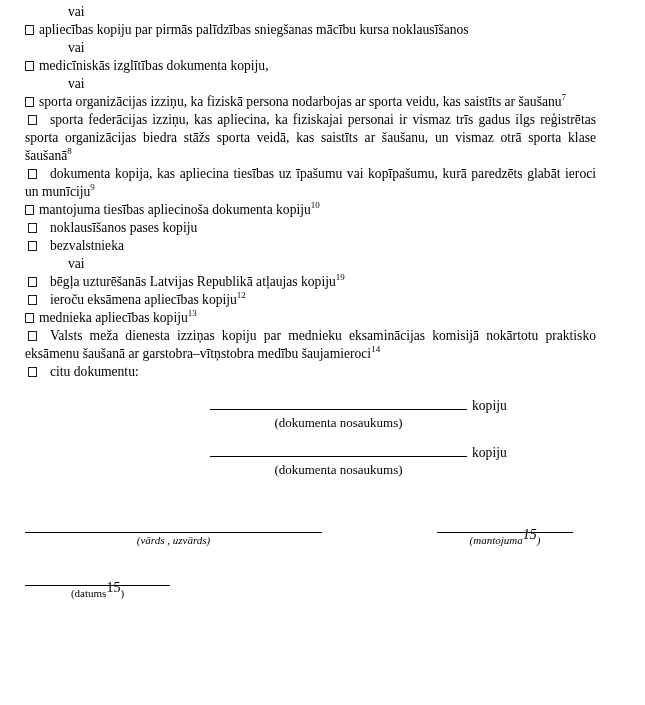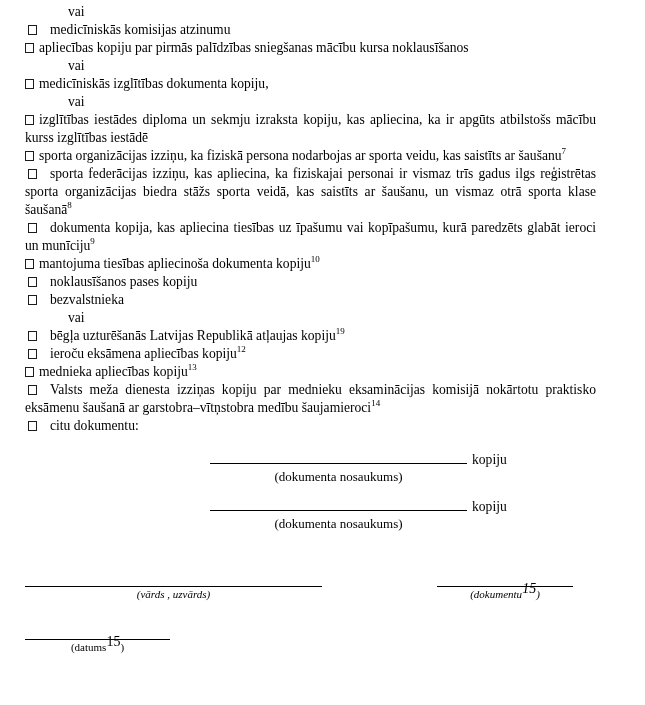--- a/index.html
+++ b/index.html
@@ -41,31 +41,29 @@
   .date-block { margin-top: 24px; width: 145px; font-size: 11px; text-align: center; }
 </style>
 </head>
 <body>
 
 <div class="page">
 
   <div>
     <div class="row vai">vai</div>
 
-    <div class="row item g-wide"><span class="cb"></span><span>medicīniskās komisijas atzinumu</span><sup class="fn"></sup></div>
 
     <div class="row item"><span class="cb"></span><span>apliecības kopiju par pirmās palīdzības sniegšanas mācību kursa noklausīšanos</span><sup class="fn"></sup></div>
 
     <div class="row vai">vai</div>
 
     <div class="row item"><span class="cb"></span><span>medicīniskās izglītības dokumenta kopiju,</span><sup class="fn"></sup></div>
 
     <div class="row vai">vai</div>
 
-    <div class="row item"><span class="cb"></span><span>izglītības iestādes diploma un sekmju izraksta kopiju, kas apliecina, ka ir apgūts atbilstošs mācību kurss izglītības iestādē</span><sup class="fn"></sup></div>
 
     <div class="row item"><span class="cb"></span><span>sporta organizācijas izziņu, ka fiziskā persona nodarbojas ar sporta veidu, kas saistīts ar šaušanu</span><sup class="fn">7</sup></div>
 
     <div class="row item g-wide"><span class="cb"></span><span>sporta federācijas izziņu, kas apliecina, ka fiziskajai personai ir vismaz trīs gadus ilgs reģistrētas sporta organizācijas biedra stāžs sporta veidā, kas saistīts ar šaušanu, un vismaz otrā sporta klase šaušanā</span><sup class="fn">8</sup></div>
 
     <div class="row item g-wide"><span class="cb"></span><span>dokumenta kopija, kas apliecina tiesības uz īpašumu vai kopīpašumu, kurā paredzēts glabāt ieroci un munīciju</span><sup class="fn">9</sup></div>
 
     <div class="row item"><span class="cb"></span><span>mantojuma tiesības apliecinoša dokumenta kopiju</span><sup class="fn">10</sup></div>
 
     <div class="row item g-wide"><span class="cb"></span><span>noklausīšanos pases kopiju</span><sup class="fn"></sup></div>
@@ -94,21 +92,21 @@
   </div>
 
   <div>
     <div class="sig-row">
       <div class="sig-col sig-left">
         <span class="sig-line"></span>
         <span class="sig-caption">(vārds , uzvārds)</span>
       </div>
       <div class="sig-col sig-right">
         <span class="sig-line"></span>
-        <span class="sig-caption"><span>(dokumentu</span><sup>15</sup><span>)</span></span>
+        <span class="sig-caption"><span>(mantojuma</span><sup>15</sup><span>)</span></span>
       </div>
     </div>
 
     <div class="date-block">
       <span class="sig-line"></span>
       <span class="sig-caption"><span>(datums</span><sup>15</sup><span>)</span></span>
     </div>
   </div>
 
 </div>

